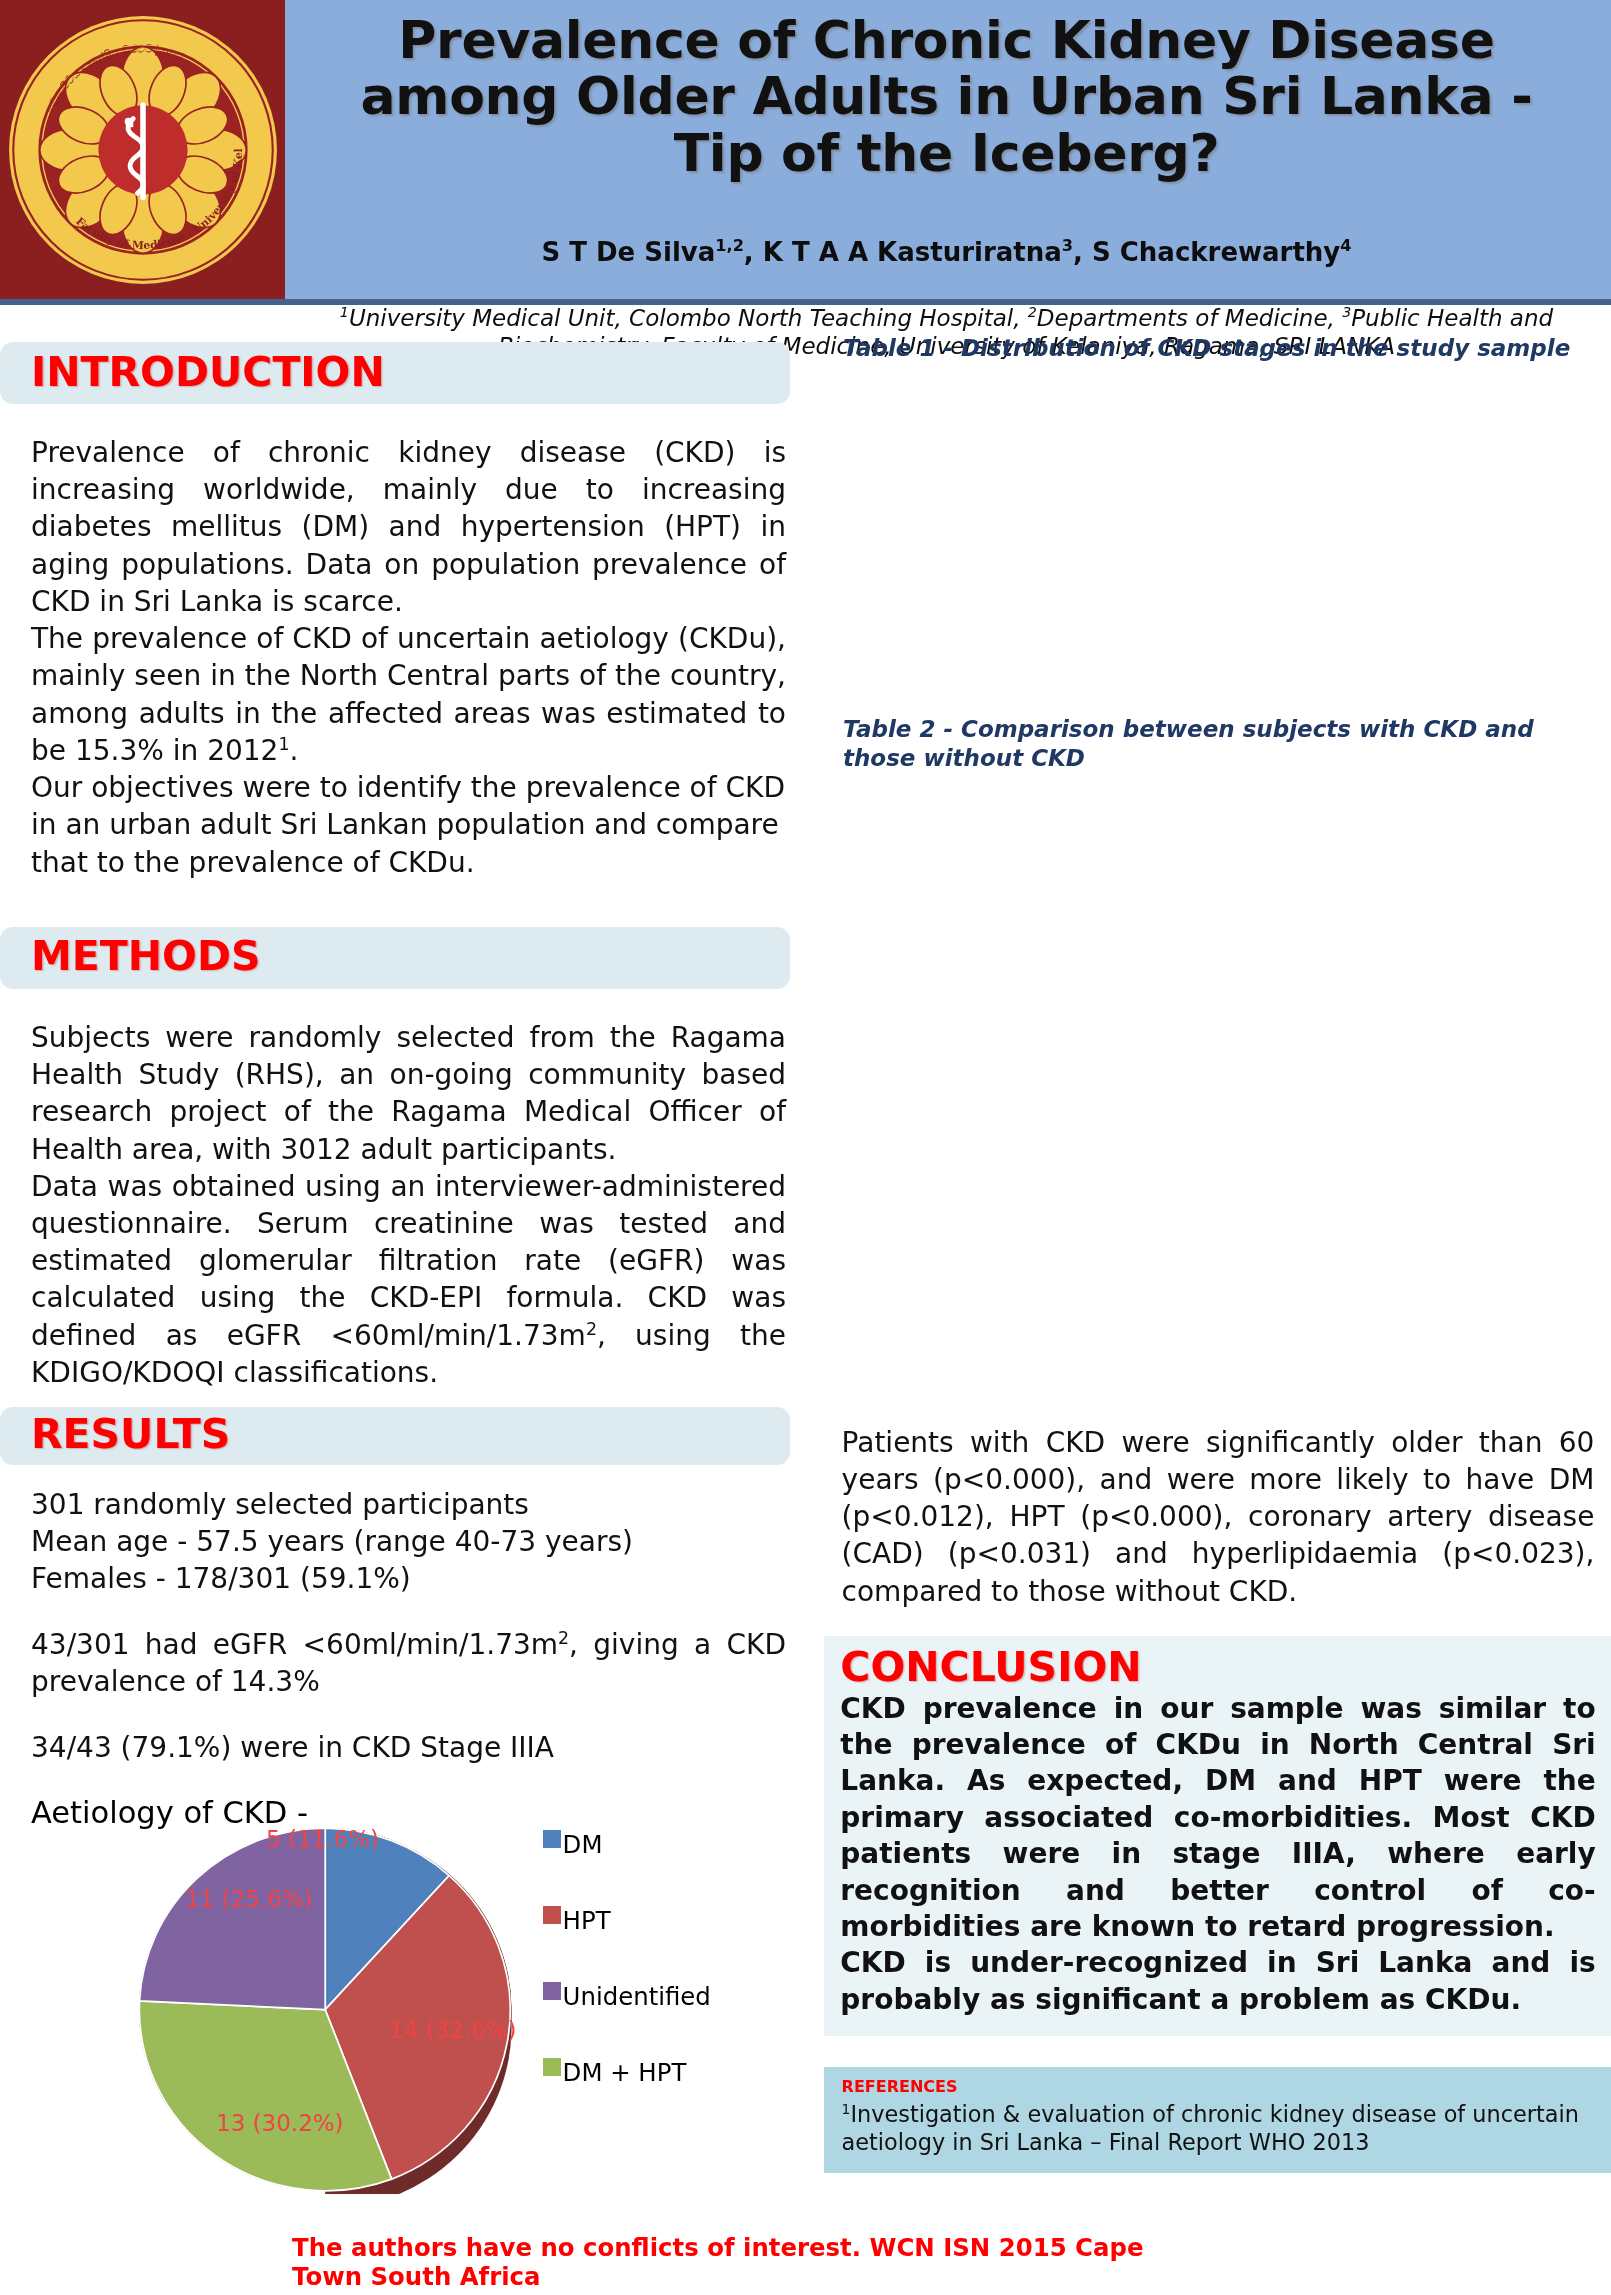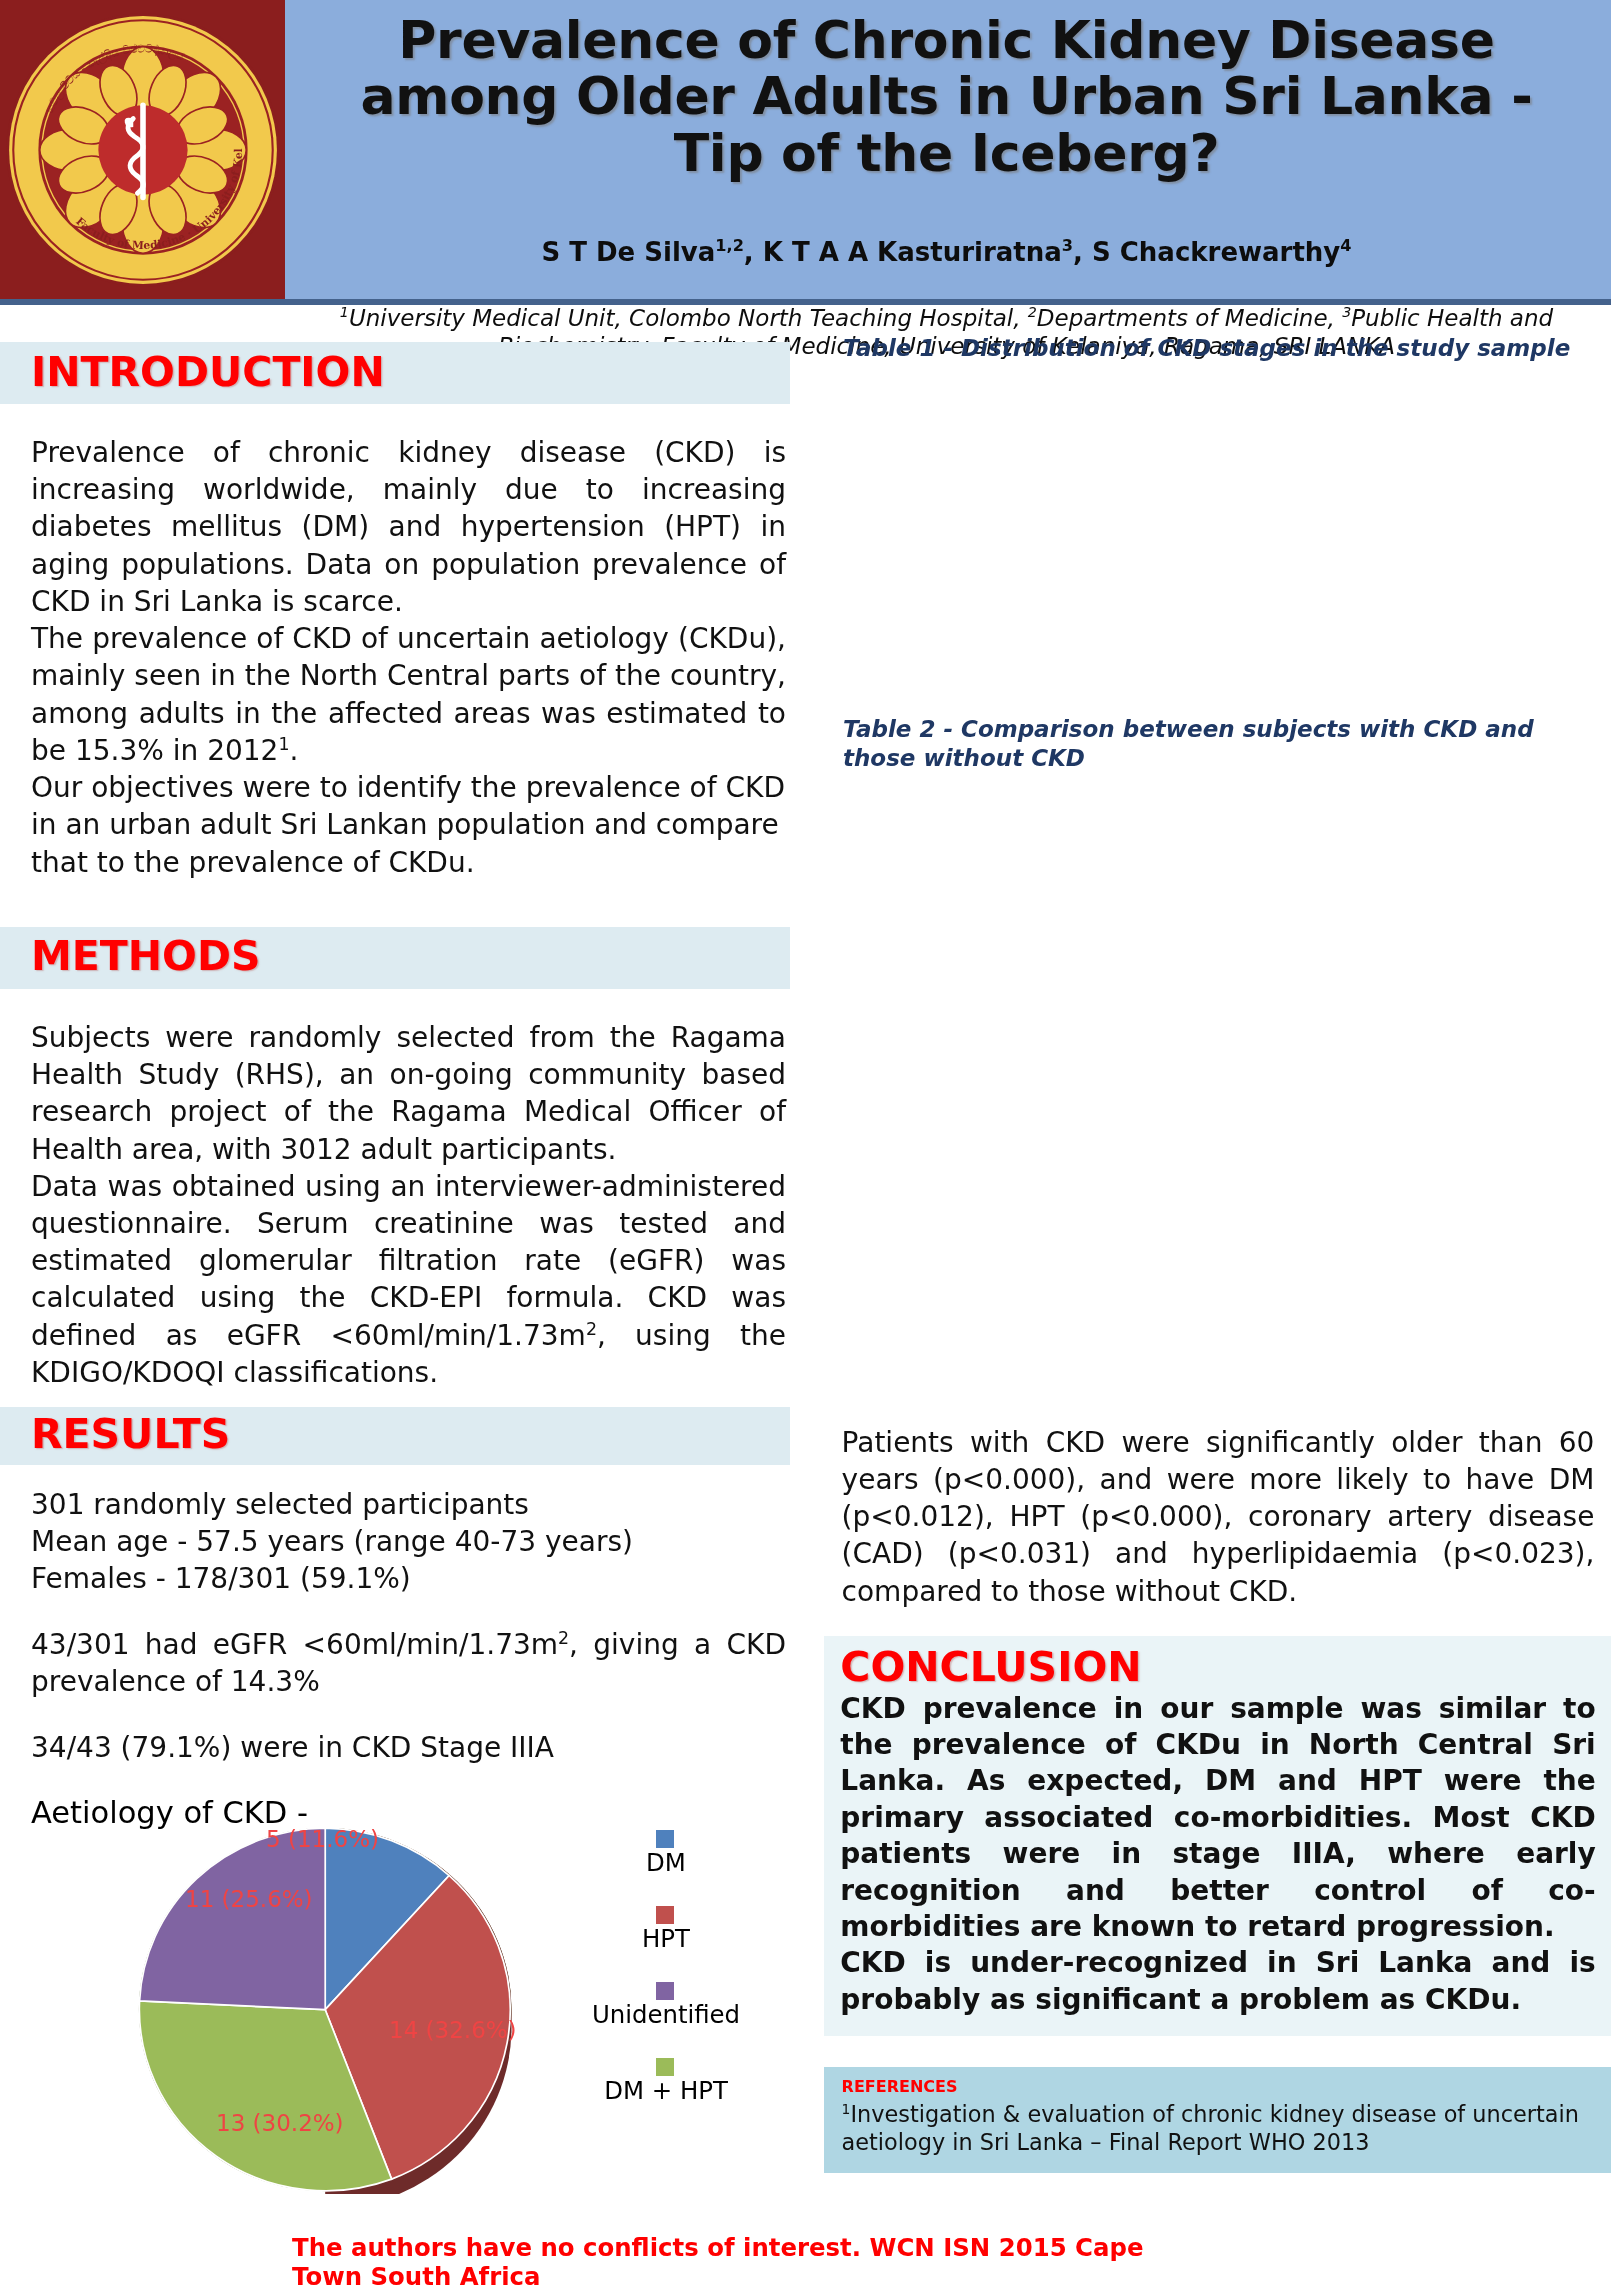--- a/index.html
+++ b/index.html
@@ -50,21 +50,21 @@
 
   
   #col-left{position:absolute;left:0;top:305px;width:821px;height:1990px;}
   #col-right{position:absolute;left:824px;top:305px;width:788px;height:1990px;}
 
   .sec-band{
     background:#DDEBF1;
     padding:9.5px 0 11px 31px;
     box-sizing:border-box;
   }
-  .sec-band.wide{width:790px;}
+  .sec-band.wide{width:790px;border-radius:13px;}
   .sec-title{
     color:#FF0000;font-weight:bold;font-size:41px;line-height:1.0;
     letter-spacing:0px;
     text-shadow:1.4px 1.4px 1.4px rgba(190,120,120,0.5);
   }
   .body-text{
     font-size:28px;line-height:1.33;color:#111111;
     padding:0 35px 0 31px;text-align:justify;
   }
   .body-text.noj{text-align:left;}
@@ -111,21 +111,21 @@
     font-weight:normal;font-size:30.5px;color:#000000;white-space:nowrap;
     z-index:1;
   }
   #pie-wrap{
     position:absolute;left:133px;top:12.2px;width:421px;height:393px;z-index:2;
   }
   #legend{
     position:absolute;left:543px;top:41px;width:244px;
   }
   .legend-row{
-    display:flex;align-items:center;height:76px;flex-direction:column;
+    display:flex;height:76px;
   }
   .legend-swatch{
     width:17.6px;height:17.6px;display:inline-block;flex:0 0 auto;
   }
   .legend-label{
     font-size:24.4px;color:#000000;margin-left:2px;white-space:nowrap;
     font-family:"DejaVu Sans", sans-serif;
   }
   .pie-datalabel{
     position:absolute;font-size:23px;color:#ef4444;white-space:nowrap;

